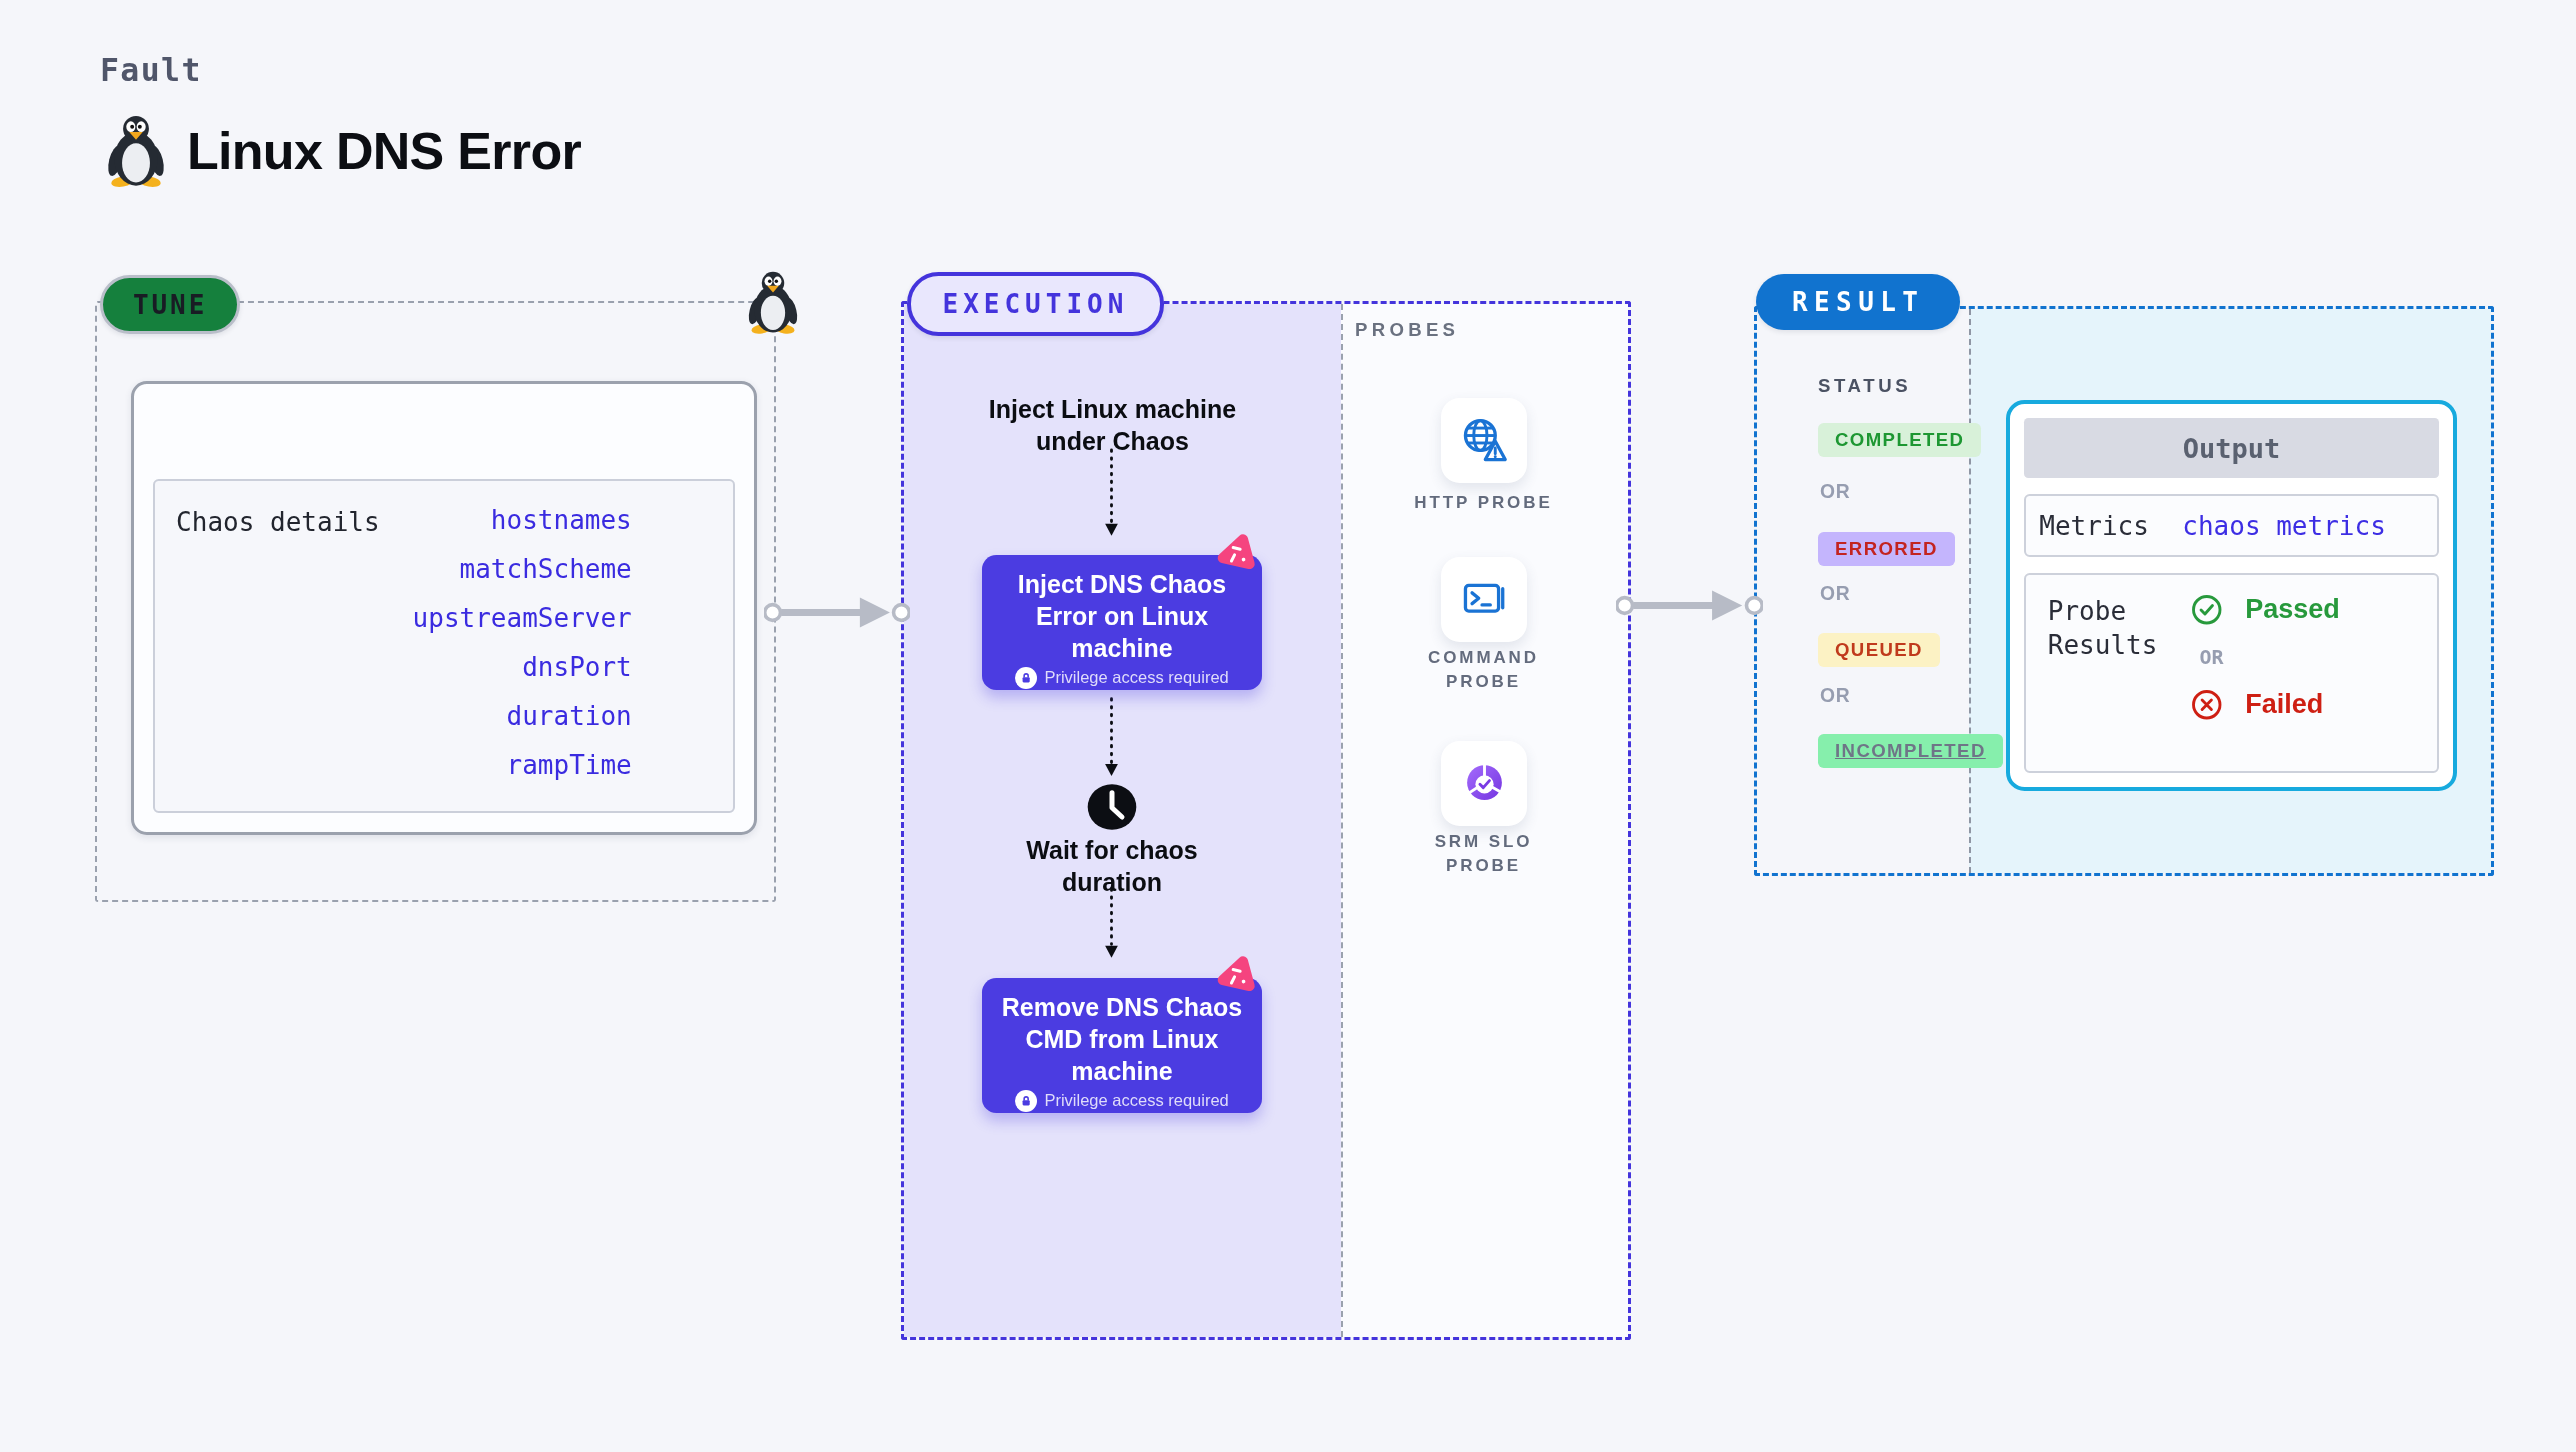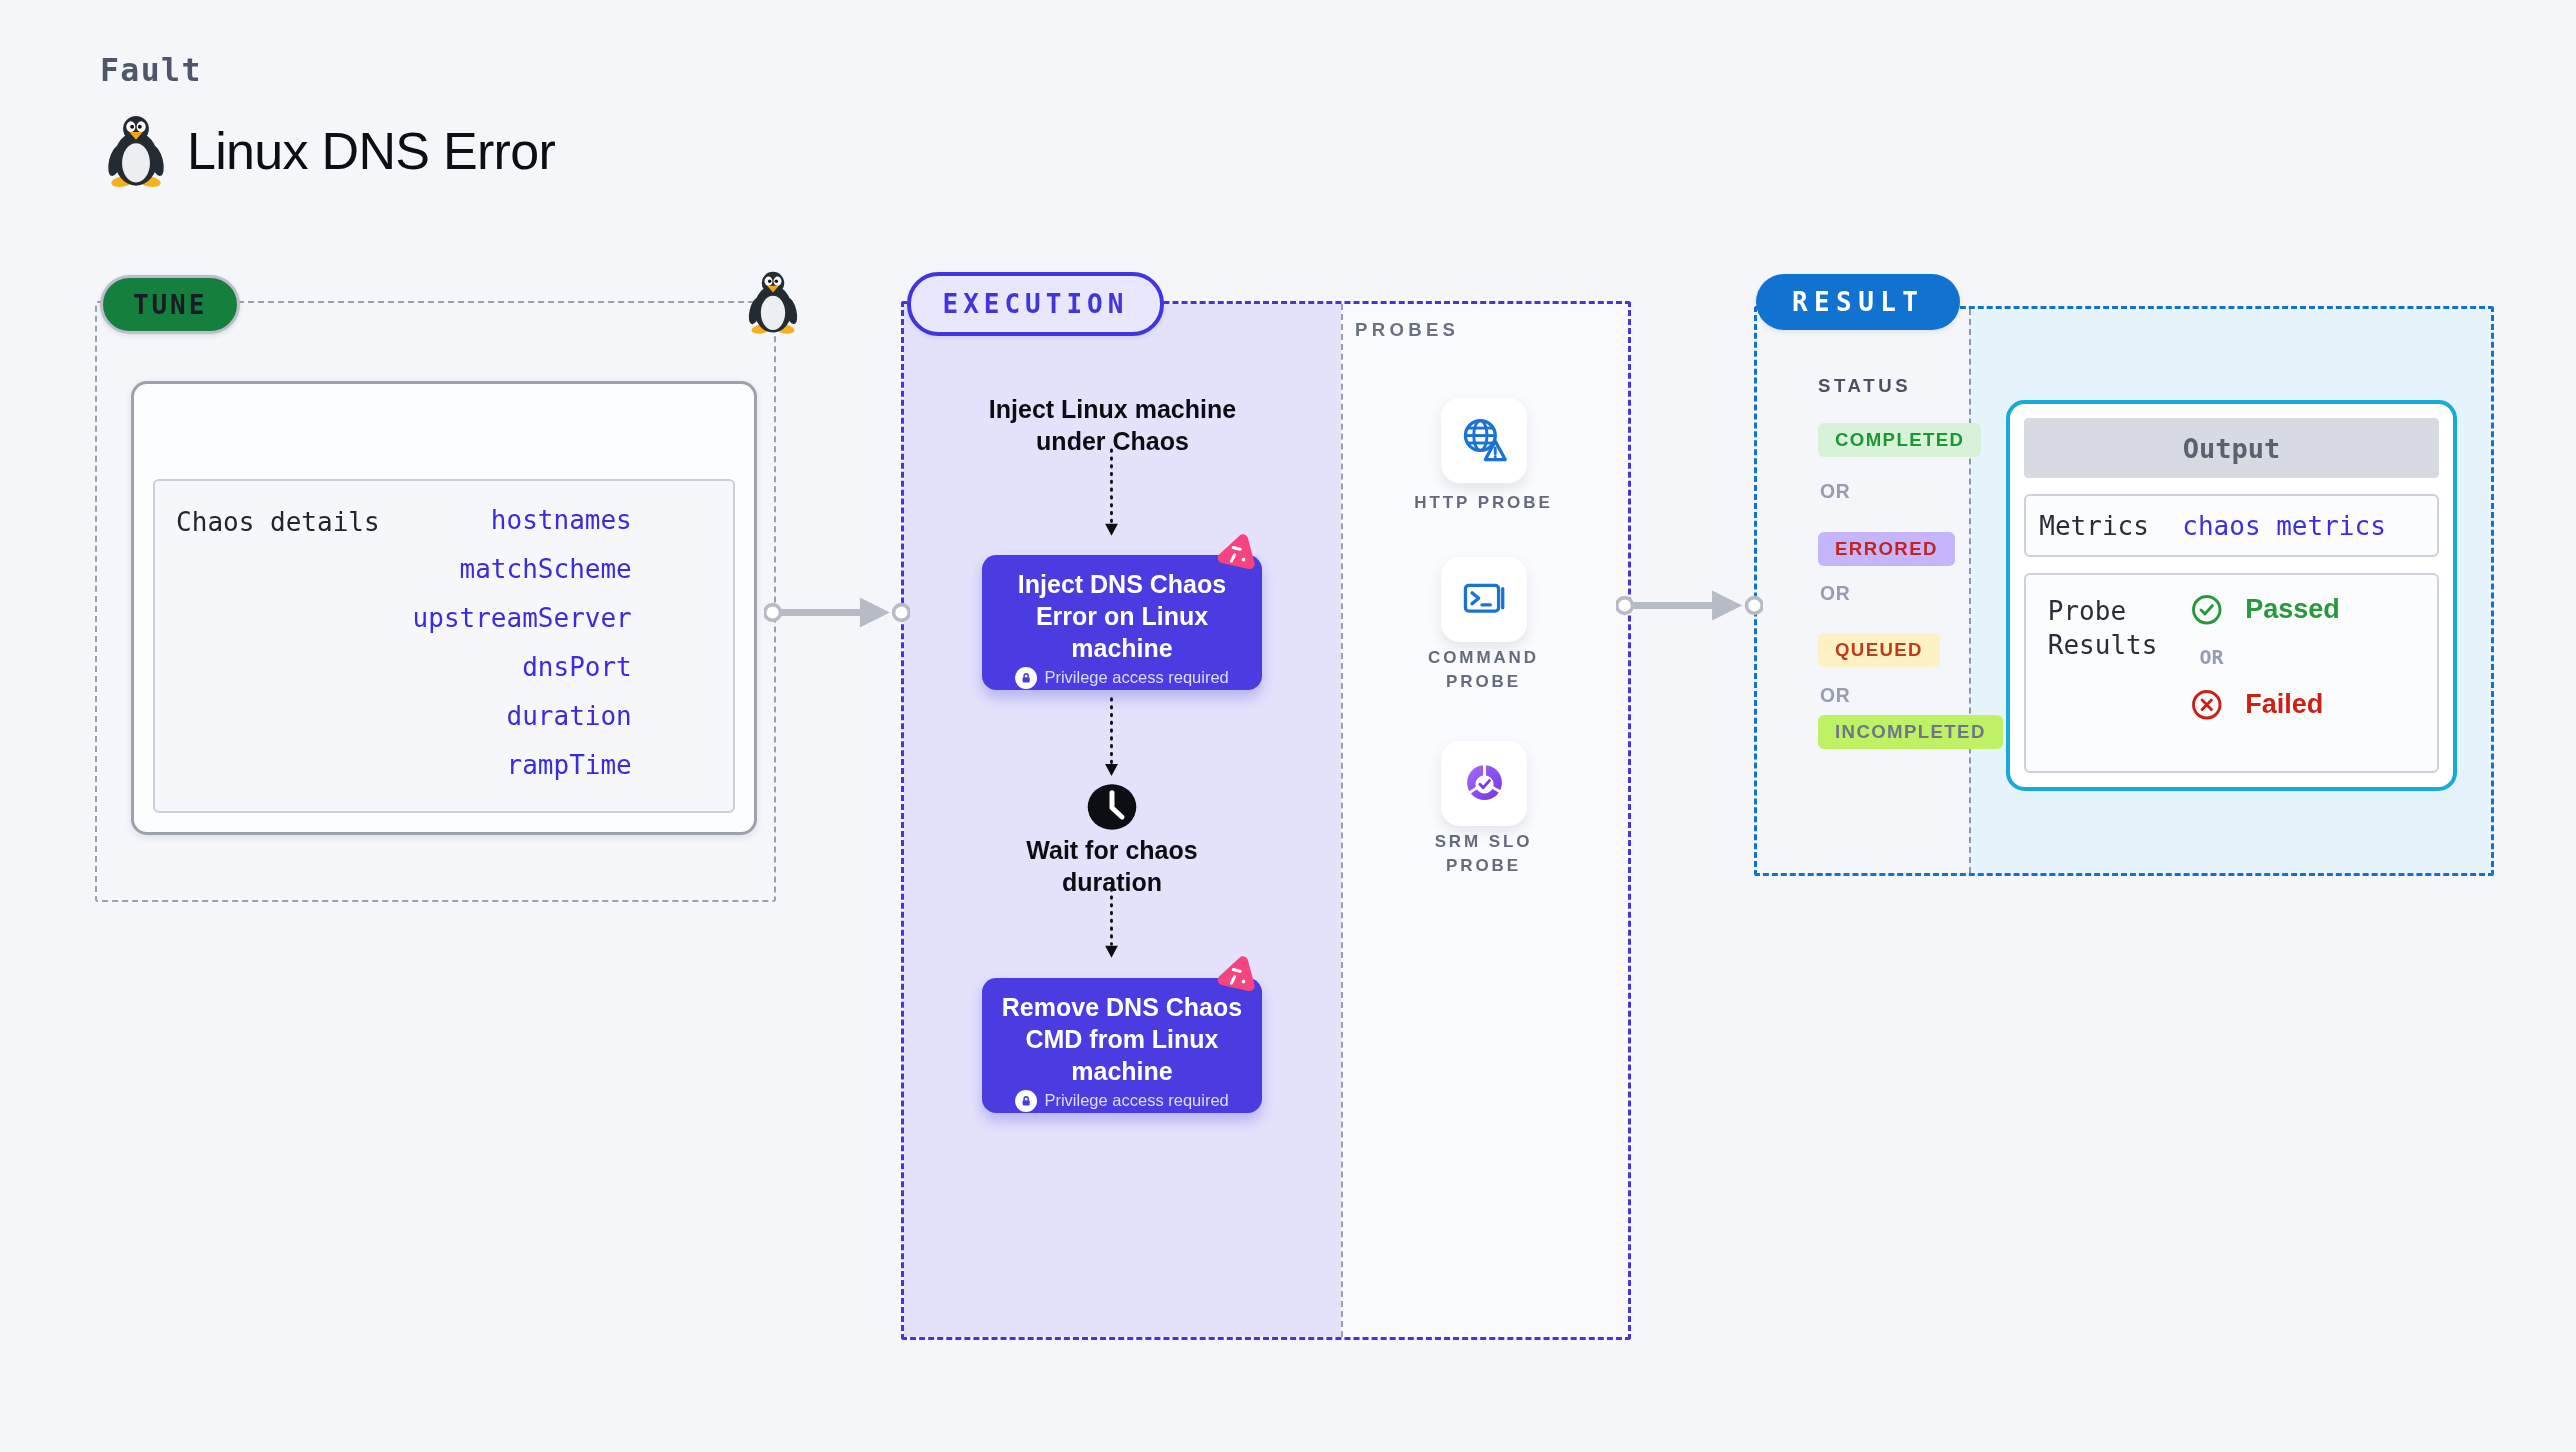--- a/index.html
+++ b/index.html
@@ -9,21 +9,21 @@
     font-family:"Liberation Sans", sans-serif;
   }
   .mono{font-family:"DejaVu Sans Mono","Liberation Mono",monospace;}
   .pre{white-space:pre-line;}
   .abs{position:absolute;}
 
   
   .kicker{left:100px;top:52px;font-size:31.5px;font-weight:600;color:#50566a;letter-spacing:1.4px;}
   .title-row{left:105px;top:113px;display:flex;align-items:center;gap:20px;}
   .title-row svg{width:62px;height:75px;}
-  .page-title{font-size:52px;font-weight:400;color:#0c0e13;letter-spacing:-0.7px;}
+  .page-title{font-size:52px;font-weight:700;color:#0c0e13;letter-spacing:-0.7px;}
 
   
   .pill{position:absolute;z-index:5;display:flex;align-items:center;justify-content:center;
         border-radius:31.5px;font-weight:700;box-shadow:0 2.1px 5.7px rgba(30,35,60,.10);}
   .tune-pill{left:100px;top:275px;height:53px;padding:0 30px;background:#15803d;
         border:3.6px solid #b9bec9;color:#191c24;font-size:26px;letter-spacing:2.9px;}
   .exec-pill{left:907px;top:272px;height:56px;padding:0 31.5px;background:#e9e7fd;
         border:4.3px solid #4434dc;color:#4434dc;font-size:26px;letter-spacing:5px;}
   .result-pill{left:1756px;top:274px;height:56px;padding:0 36px;background:#1173cf;
         border:none;color:#ffffff;font-size:26px;letter-spacing:6.4px;}
@@ -76,21 +76,21 @@
 
   
   .result-box{left:1754px;top:306px;width:734px;height:564px;border:3.6px dashed #1173cf;border-radius:2.9px;}
   .result-cyan{position:absolute;left:212px;top:0;right:0;bottom:0;background:#e5f4fb;border-left:2.9px dashed #8f96a4;}
   .status-heading{left:1818px;top:375px;font-size:18.6px;font-weight:700;letter-spacing:3.6px;color:#4b5263;}
   .status-badge{position:absolute;left:1818px;height:34px;line-height:34px;padding:0 17px;border-radius:5.7px;
         font-size:18.6px;font-weight:700;letter-spacing:1.4px;}
   .st-success{top:423px;background:#d8f1d9;color:#1d9732;}
   .st-error{top:532px;background:#c4b5fd;color:#c32420;}
   .st-warning{top:633px;background:#fcf2c4;color:#c03a1c;}
-  .st-neutral{top:715px;background:#bef264;color:#6f7587;}
+  .st-neutral{top:734px;background:#86efac;color:#6f7587;text-decoration:underline;}
   .or-label{position:absolute;left:1820px;font-size:19.3px;font-weight:700;color:#969db0;letter-spacing:0.7px;}
   .or-1{top:481px;} .or-2{top:583px;} .or-3{top:685px;}
 
   .output-card{left:2006px;top:400px;width:451px;height:391px;background:#ffffff;border:4.3px solid #17aade;
         border-radius:18.6px;box-sizing:border-box;}
   .output-header{position:absolute;left:14.3px;top:14.3px;right:14.3px;height:60px;background:#d8dae3;border-radius:4.3px;
         display:flex;align-items:center;justify-content:center;font-size:27px;font-weight:600;color:#5a6170;}
   .metrics-row{position:absolute;left:14.3px;top:90px;right:14.3px;height:63px;border:2.1px solid #cdd1db;border-radius:5.7px;
         display:flex;align-items:center;padding-left:13px;box-sizing:border-box;background:#fbfcfe;}
   .metrics-label{font-size:26px;color:#2a2d38;width:143px;}

